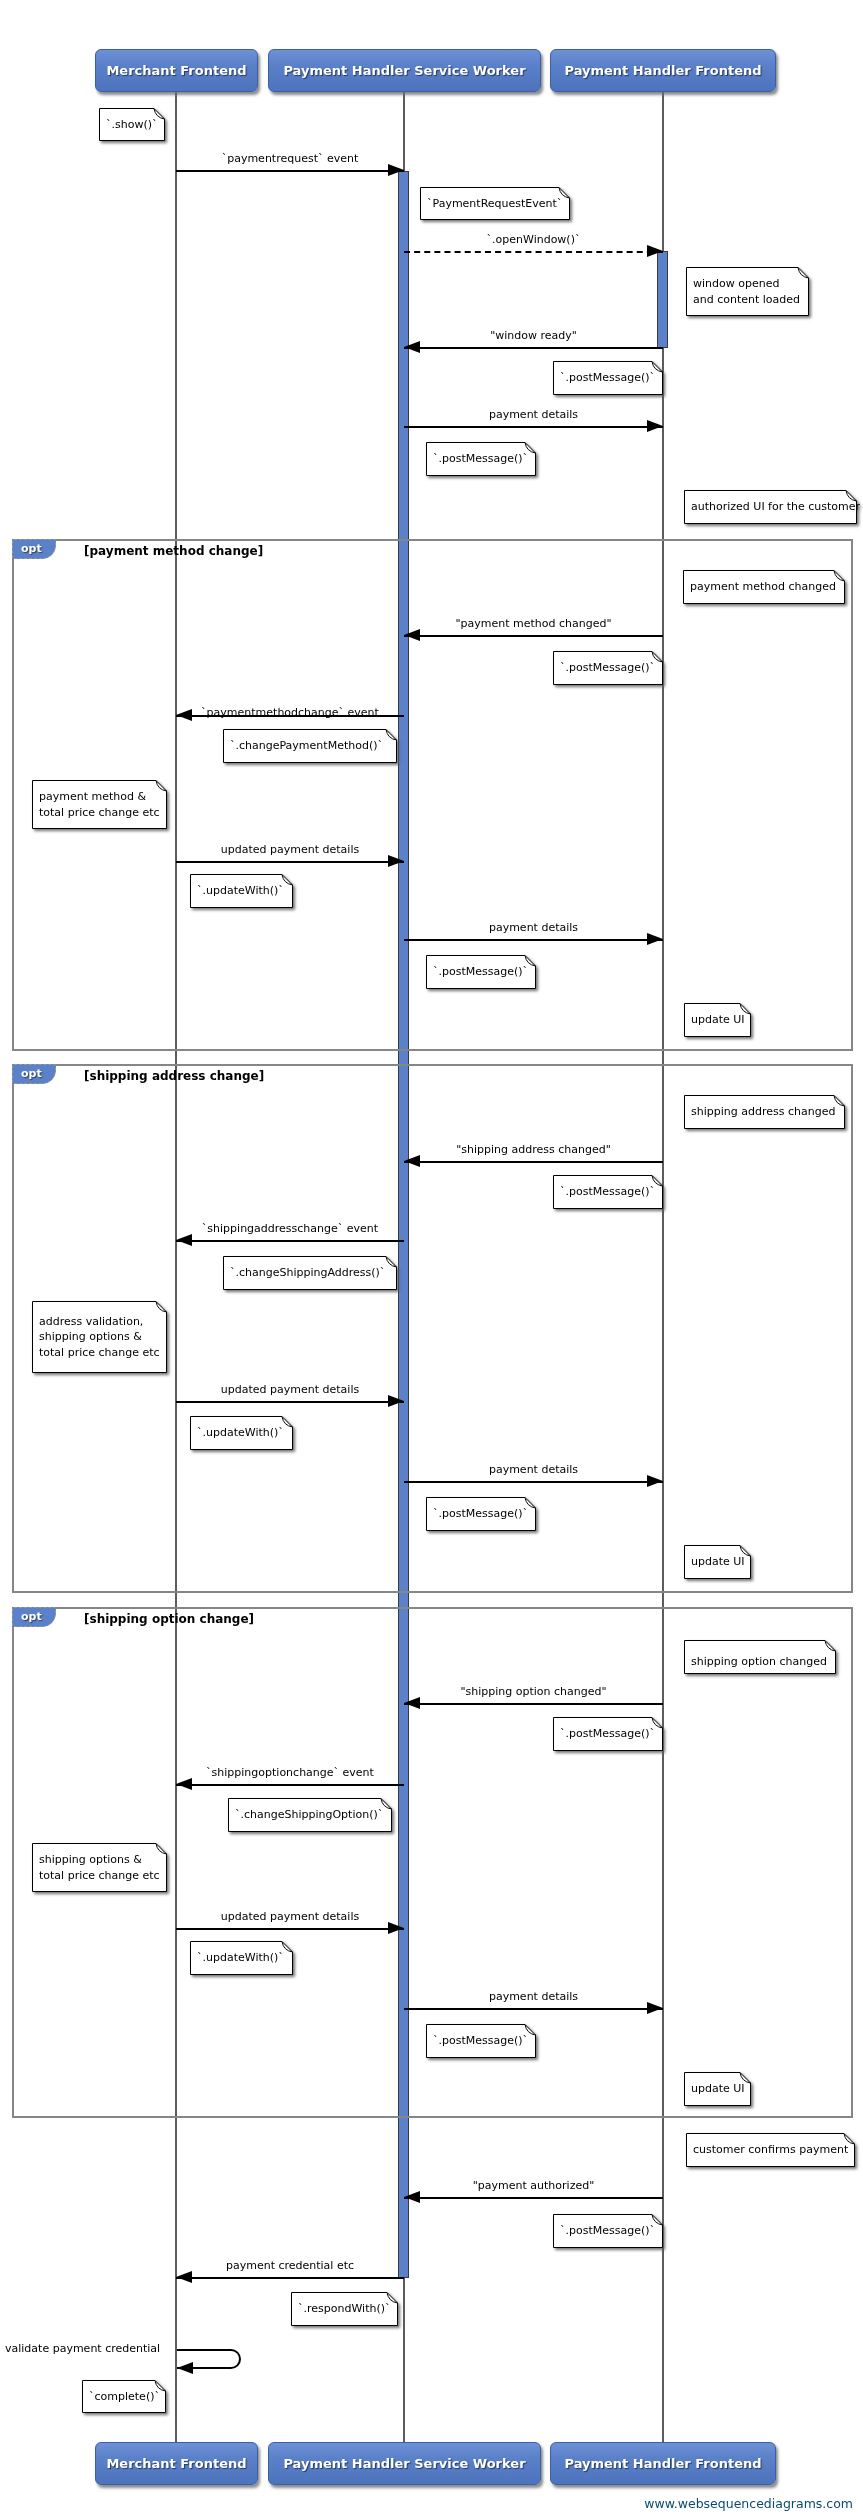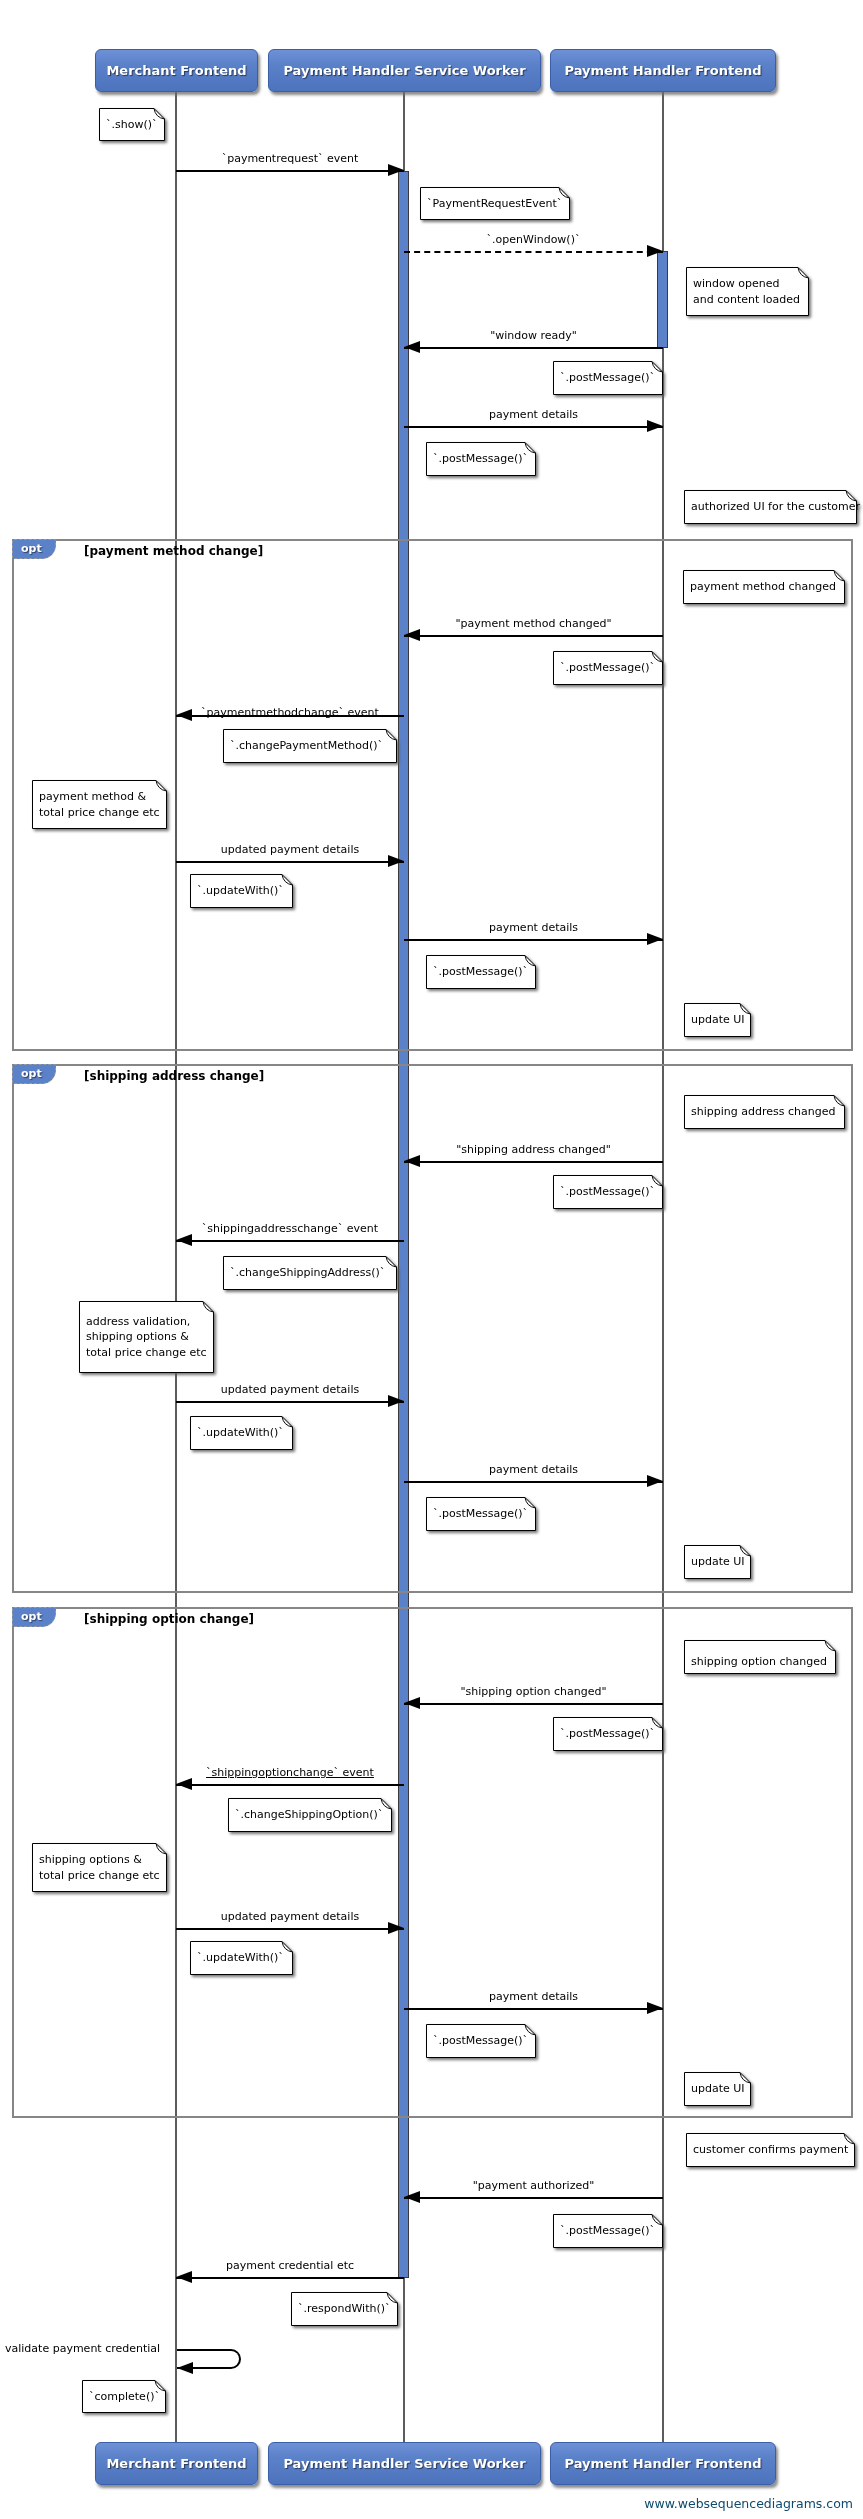--- a/index.html
+++ b/index.html
@@ -94,21 +94,21 @@
     <div class="msg-head right" style="top: 1395px; left: 388px;"></div>
     <div class="msg-label" style="left: 176px; top: 1383px; width: 228px;">updated payment details</div>
     <div class="msg-line" style="left: 404px; top: 1481px; width: 259px;"></div>
     <div class="msg-head right" style="top: 1475px; left: 647px;"></div>
     <div class="msg-label" style="left: 404px; top: 1463px; width: 259px;">payment details</div>
     <div class="msg-line" style="left: 404px; top: 1703px; width: 259px;"></div>
     <div class="msg-head left" style="top: 1697px; left: 404px;"></div>
     <div class="msg-label" style="left: 404px; top: 1685px; width: 259px;">"shipping option changed"</div>
     <div class="msg-line" style="left: 176px; top: 1784px; width: 228px;"></div>
     <div class="msg-head left" style="top: 1778px; left: 176px;"></div>
-    <div class="msg-label" style="left: 176px; top: 1766px; width: 228px; text-decoration: underline;">`shippingoptionchange` event</div>
+    <div class="msg-label" style="left: 176px; top: 1766px; width: 228px;">`shippingoptionchange` event</div>
     <div class="msg-line" style="left: 176px; top: 1928px; width: 228px;"></div>
     <div class="msg-head right" style="top: 1922px; left: 388px;"></div>
     <div class="msg-label" style="left: 176px; top: 1910px; width: 228px;">updated payment details</div>
     <div class="msg-line" style="left: 404px; top: 2008px; width: 259px;"></div>
     <div class="msg-head right" style="top: 2002px; left: 647px;"></div>
     <div class="msg-label" style="left: 404px; top: 1990px; width: 259px;">payment details</div>
     <div class="msg-line" style="left: 404px; top: 2197px; width: 259px;"></div>
     <div class="msg-head left" style="top: 2191px; left: 404px;"></div>
     <div class="msg-label" style="left: 404px; top: 2179px; width: 259px;">"payment authorized"</div>
     <div class="msg-line" style="left: 176px; top: 2277px; width: 228px;"></div>
@@ -256,21 +256,21 @@
     </div>
     <div class="note" style="left: 223px; top: 1256px; width: 174px; height: 34px;">
       <svg width="174" height="34">
         <path d="M0.5,0.5 L163,0.5 L173.5,11 L173.5,33.5 L0.5,33.5 Z" fill="#ffffff" stroke="#000" stroke-width="1"></path>
         <path d="M163,0.5 Q164.5,9.5 173.5,11" fill="none" stroke="#000" stroke-width="1"></path>
       </svg>
       <div class="txt">
         <div>`.changeShippingAddress()`</div>
       </div>
     </div>
-    <div class="note" style="left: 32px; top: 1301px; width: 132px; height: 72px; margin-left: 47px;">
+    <div class="note" style="left: 32px; top: 1301px; width: 132px; height: 72px;">
       <svg width="135" height="72">
         <path d="M0.5,0.5 L124,0.5 L134.5,11 L134.5,71.5 L0.5,71.5 Z" fill="#ffffff" stroke="#000" stroke-width="1"></path>
         <path d="M124,0.5 Q125.5,9.5 134.5,11" fill="none" stroke="#000" stroke-width="1"></path>
       </svg>
       <div class="txt">
         <div>address validation,</div>
         <div>shipping options &amp;</div>
         <div>total price change etc</div>
       </div>
     </div>

